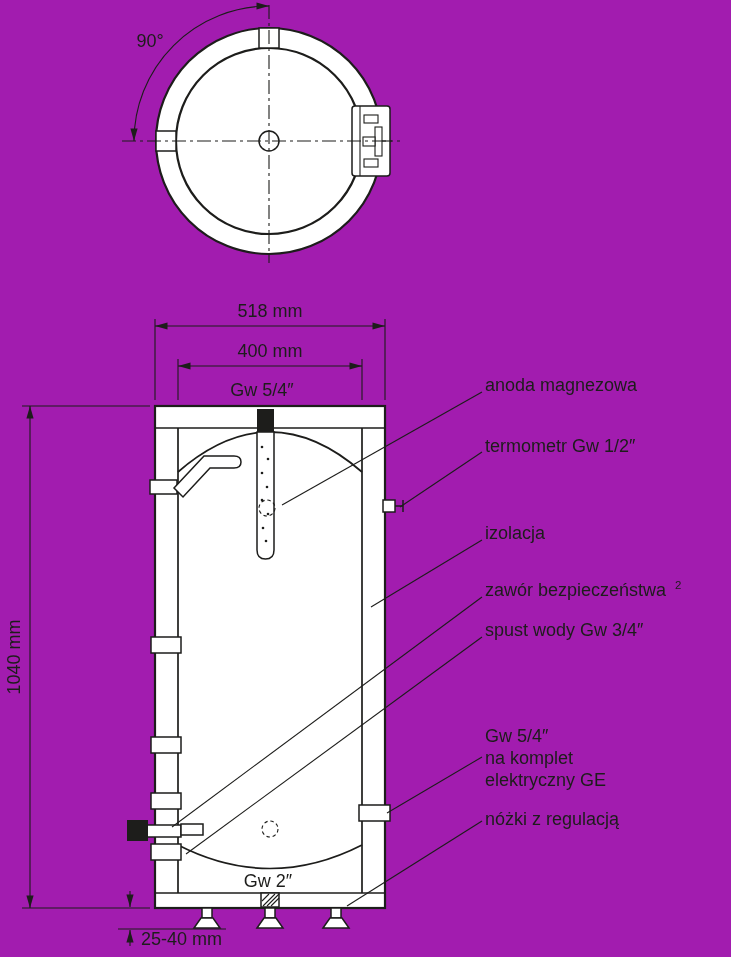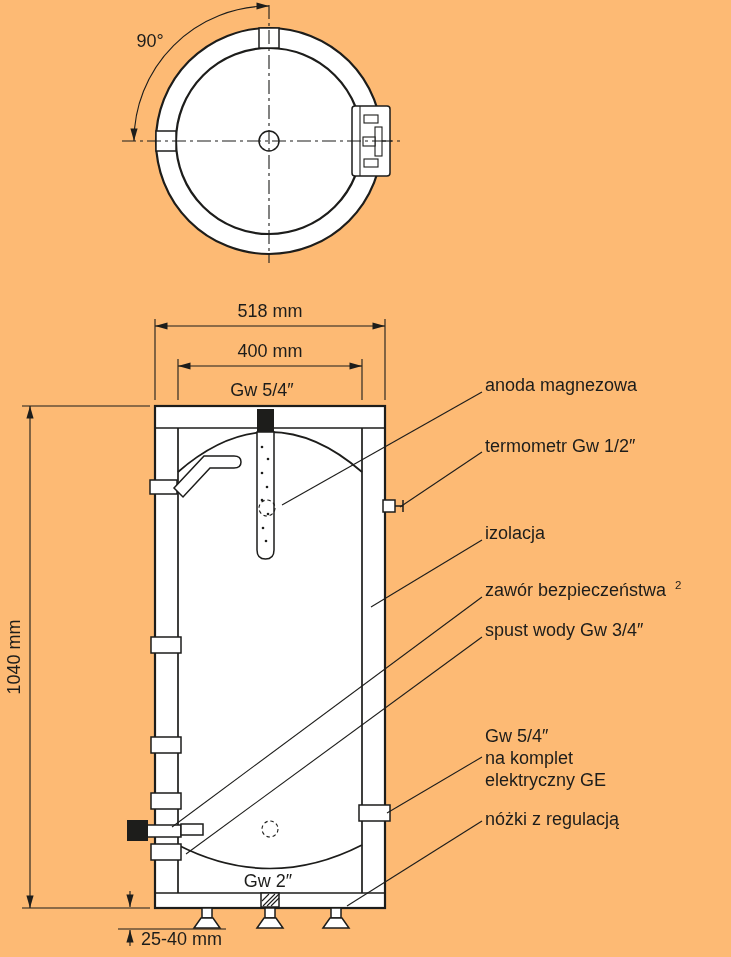--- a/index.html
+++ b/index.html
@@ -1,16 +1,16 @@
 <!DOCTYPE html>
 <html><head>
 <meta charset="utf-8">
 <style>
   html,body{margin:0;padding:0;background:#ffffff;}
-  .canvas{position:relative;width:731px;height:957px;background:#fdba74;overflow:hidden;}
+  .canvas{position:relative;width:731px;height:957px;background:#a21caf;overflow:hidden;}
   svg{display:block;}
   .s2 {stroke:#1d1d1b;stroke-width:2.2;fill:none;}
   .s16{stroke:#1d1d1b;stroke-width:1.7;fill:none;}
   .s14{stroke:#1d1d1b;stroke-width:1.5;fill:none;}
   .s11{stroke:#1d1d1b;stroke-width:1.1;fill:none;}
   .wfill{fill:#ffffff;}
   .bfill{fill:#1d1d1b;stroke:none;}
   .dot{fill:#1d1d1b;stroke:none;}
   .dash{stroke-dasharray:14 4 3 4;}
   .dashf{stroke-dasharray:3.5 2.8;}

